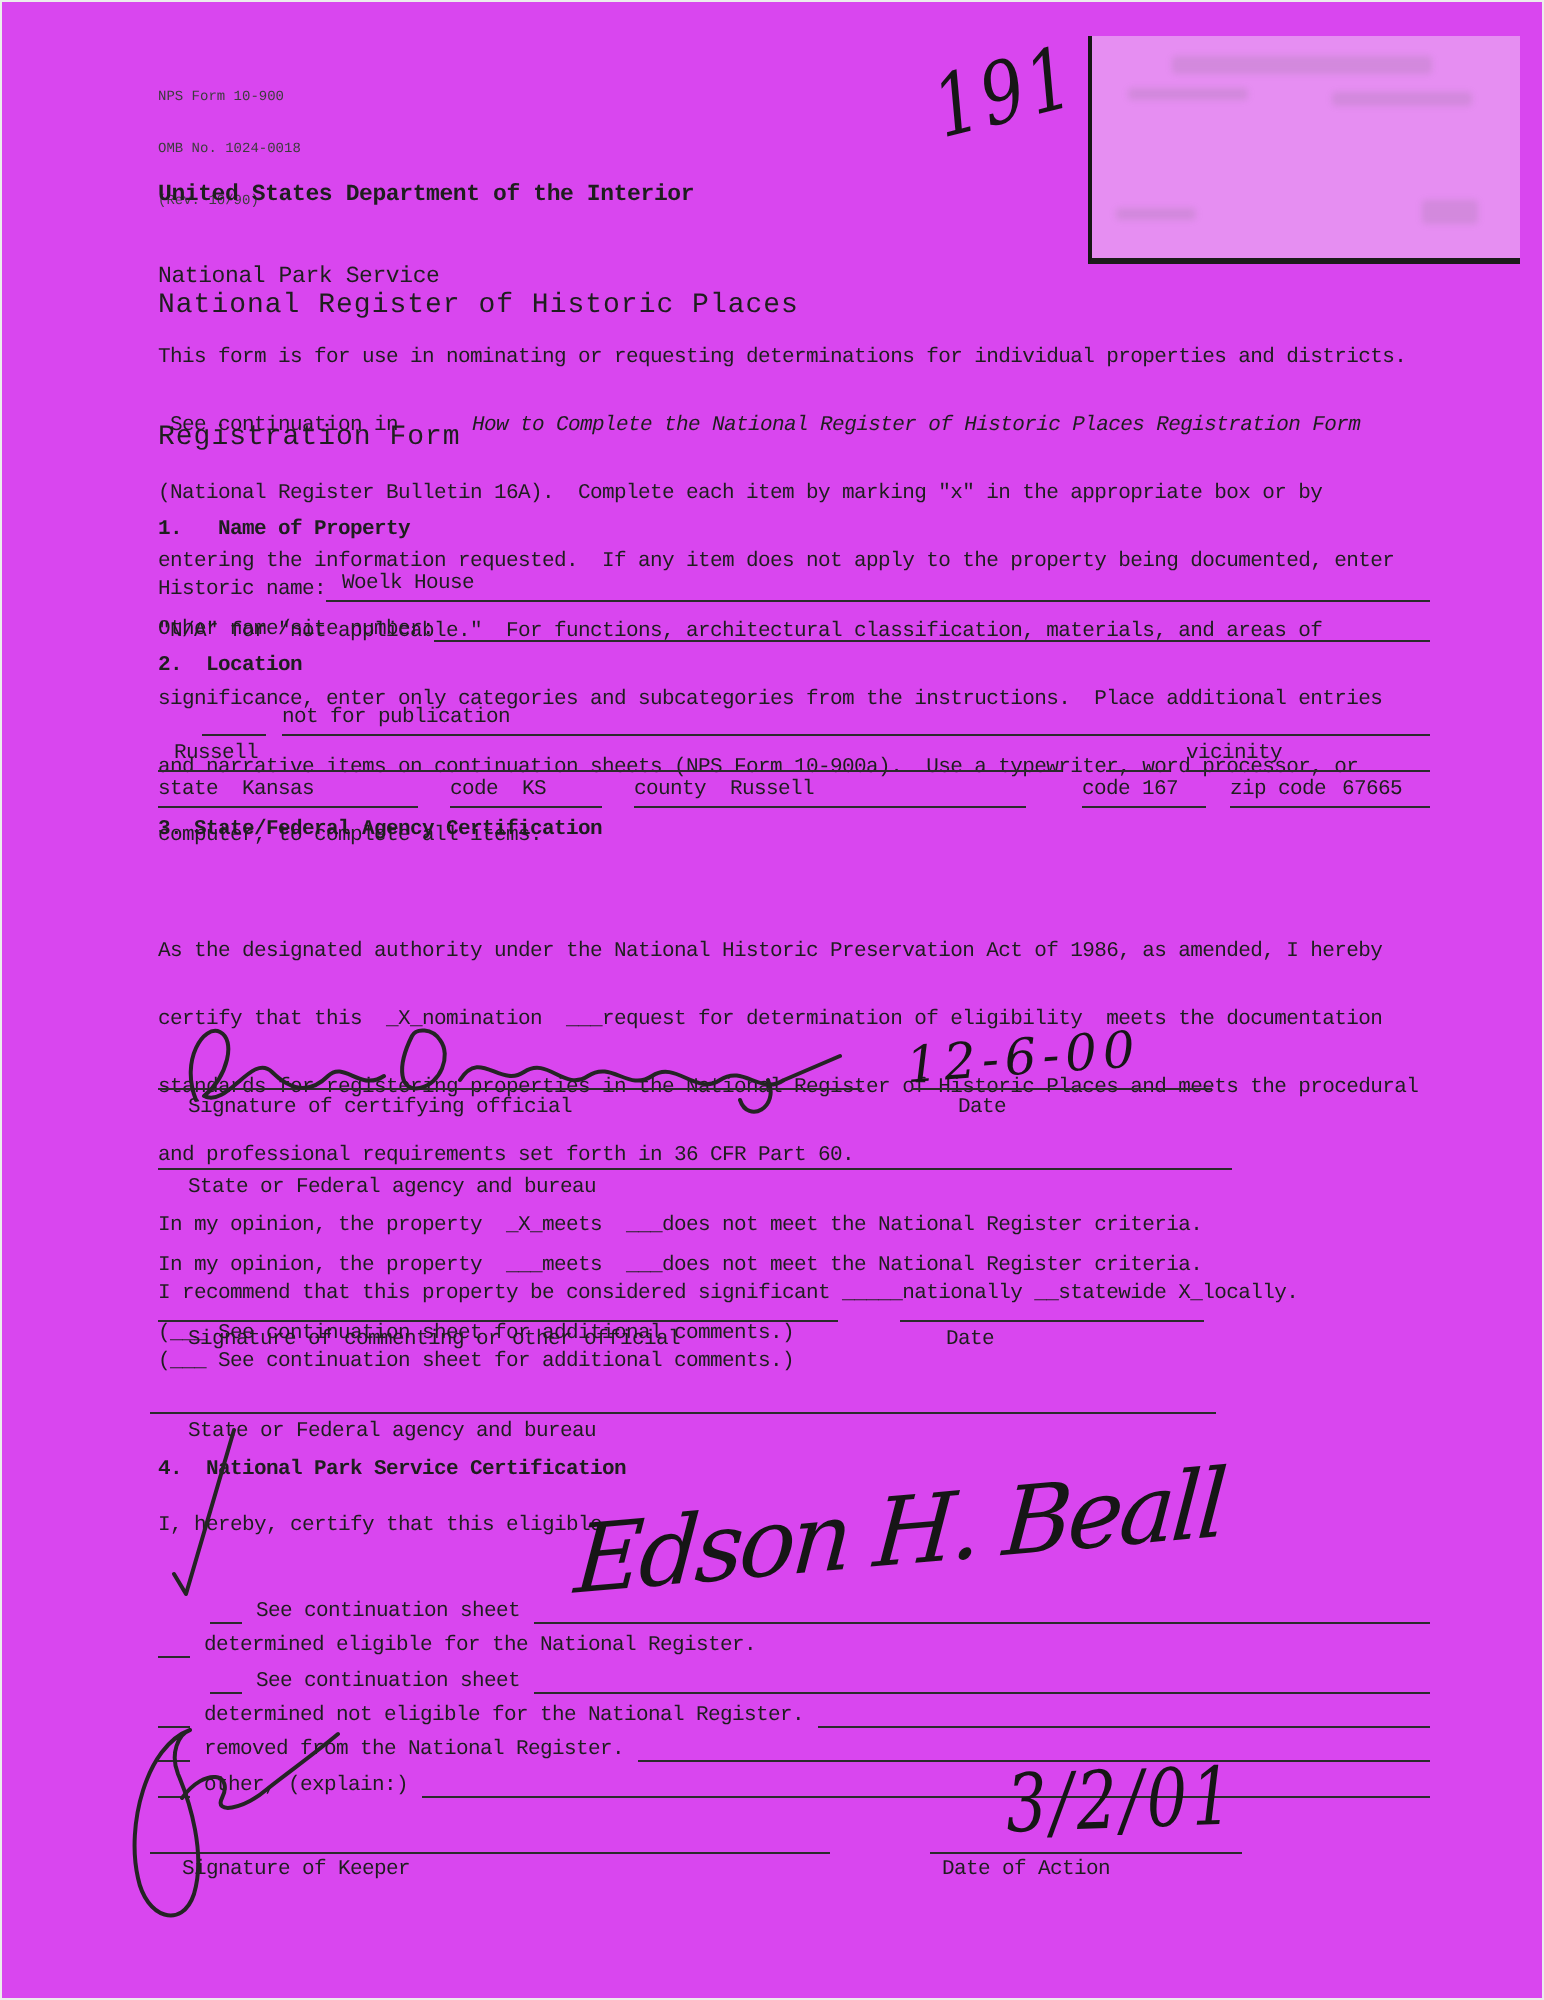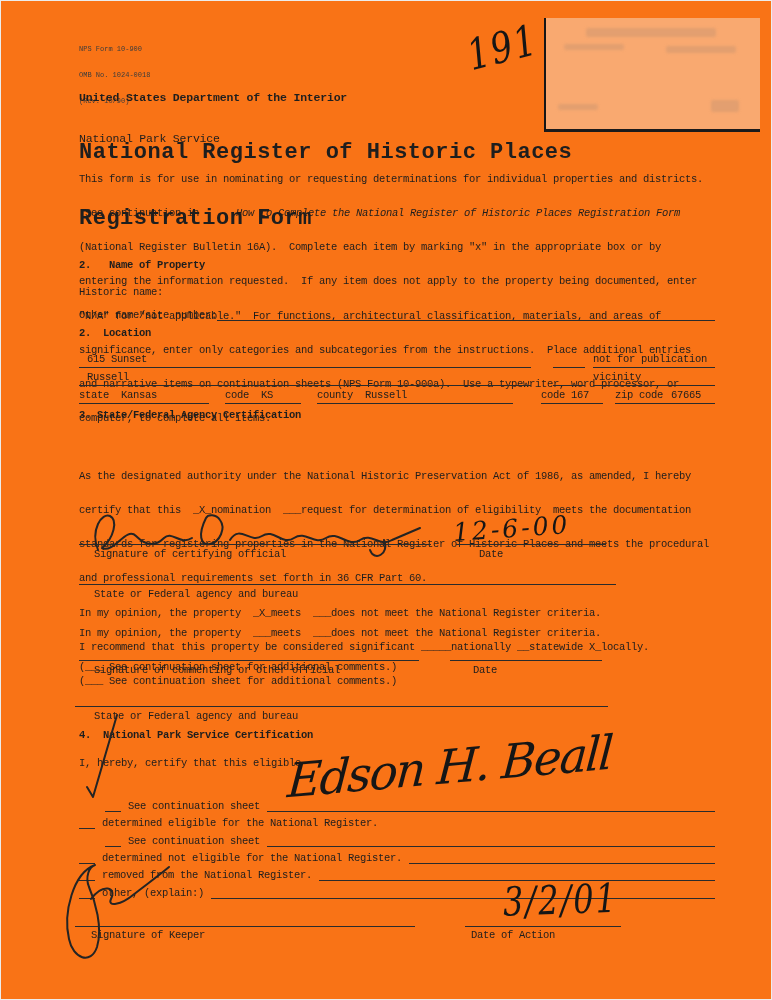--- a/index.html
+++ b/index.html
@@ -1,28 +1,28 @@
 <!DOCTYPE html>
 <html><head>
 <meta charset="utf-8">
 <style>
   * { margin:0; padding:0; box-sizing:border-box; }
   html,body { background:#ffffff; }
   .page {
     position:relative; width:772px; height:1000px;
-    background:#f97316; overflow:hidden;
+    background:#d946ef; overflow:hidden;
     font-family:"Liberation Mono","DejaVu Sans Mono",monospace;
     color:#1e1e1e; border:1px solid #ececec;
   }
   .abs { position:absolute; }
   .t { font-size:10.5px; letter-spacing:-0.3px; line-height:11.4px; white-space:pre; color:#1e1e1e; }
   .b { font-weight:bold; }
   .fine { font-size:7px; line-height:8.6px; letter-spacing:0; color:#3c3c3c; white-space:pre; }
   .dept { font-size:11.5px; line-height:13.5px; letter-spacing:-0.2px; white-space:pre; }
-  .title { font-size:22px; line-height:22px; font-weight:bold; letter-spacing:0.5px; white-space:pre; }
+  .title { font-size:14px; line-height:22px; font-weight:normal; letter-spacing:0.5px; white-space:pre; }
   .it { font-style:italic;margin-left:31px; }
   .line { border-bottom:1px solid #2b2b2b; height:0; }
   .row { display:flex; align-items:flex-end; left:78px; width:636px; }
   .seg { border-bottom:1px solid #2b2b2b; display:block; height:14px; }
   .fillt { flex:1; border-bottom:1px solid #2b2b2b; padding-left:8px; height:14px; }
   .cb { display:inline-block; width:16px; border-bottom:1px solid #2b2b2b; height:10px; margin-right:7px; flex:none; }
   .tail { flex:1; border-bottom:1px solid #2b2b2b; height:10px; margin-left:7px; }
   .ind { padding-left:26px; }
   .sv { margin-left:12px; }
   .hand { font-family:"DejaVu Serif","Liberation Serif",serif; font-style:italic; color:#161616; white-space:pre; }
@@ -72,35 +72,35 @@
     <div>This form is for use in nominating or requesting determinations for individual properties and districts.</div>
     <div><span> See continuation in </span><span class="it">How to Complete the National Register of Historic Places Registration Form</span></div>
     <div>(National Register Bulletin 16A).  Complete each item by marking "x" in the appropriate box or by</div>
     <div>entering the information requested.  If any item does not apply to the property being documented, enter</div>
     <div>"N/A" for "not applicable."  For functions, architectural classification, materials, and areas of</div>
     <div>significance, enter only categories and subcategories from the instructions.  Place additional entries</div>
     <div>and narrative items on continuation sheets (NPS Form 10-900a).  Use a typewriter, word processor, or</div>
     <div>computer, to complete all items.</div>
   </div>
 
-  <div class="abs t b" style="top:259px;left:78px">2.   Name of Property</div>
+  <div class="abs t b" style="top:259px;left:78px">1.   Name of Property</div>
 
   <div class="abs t row" style="top:286px">
     <span>Historic name:</span>
+    <span class="fillt"><span>Woelk House</span></span>
   </div>
 
   <div class="abs t row" style="top:306px">
     <span>Other name/site number:</span>
     <span class="fillt"></span>
   </div>
 
   <div class="abs t b" style="top:327px;left:78px">2.  Location</div>
 
   <div class="abs t row" style="top:353px">
-    <span class="seg" style="width:452px"><span style="padding-left:8px">615 Sunset</span></span>
     <span style="width:22px"></span>
     <span class="seg" style="width:32px"></span>
     <span class="seg" style="flex:1;margin-left:8px">not for publication</span>
   </div>
 
   <div class="abs t row" style="top:371px">
     <span class="seg" style="width:452px"><span style="padding-left:8px">Russell</span></span>
     <span style="width:22px"></span>
     <span class="seg" style="width:32px"></span>
     <span class="seg" style="flex:1;margin-left:8px">vicinity</span>

